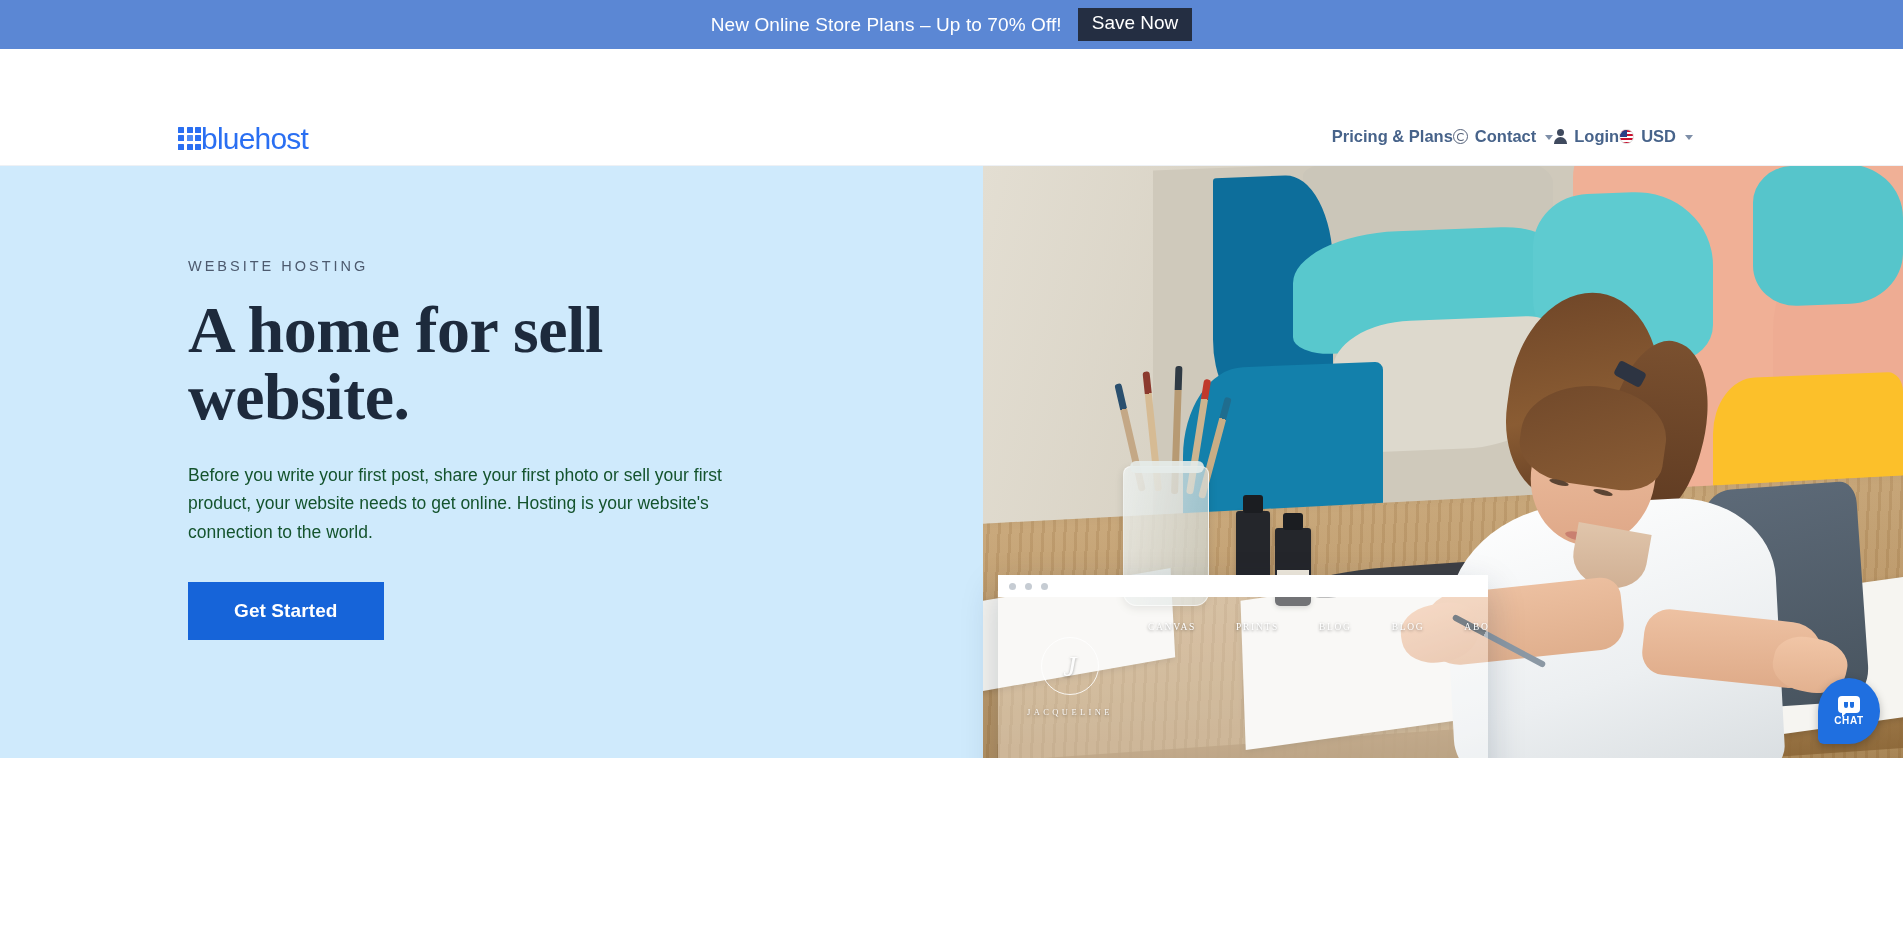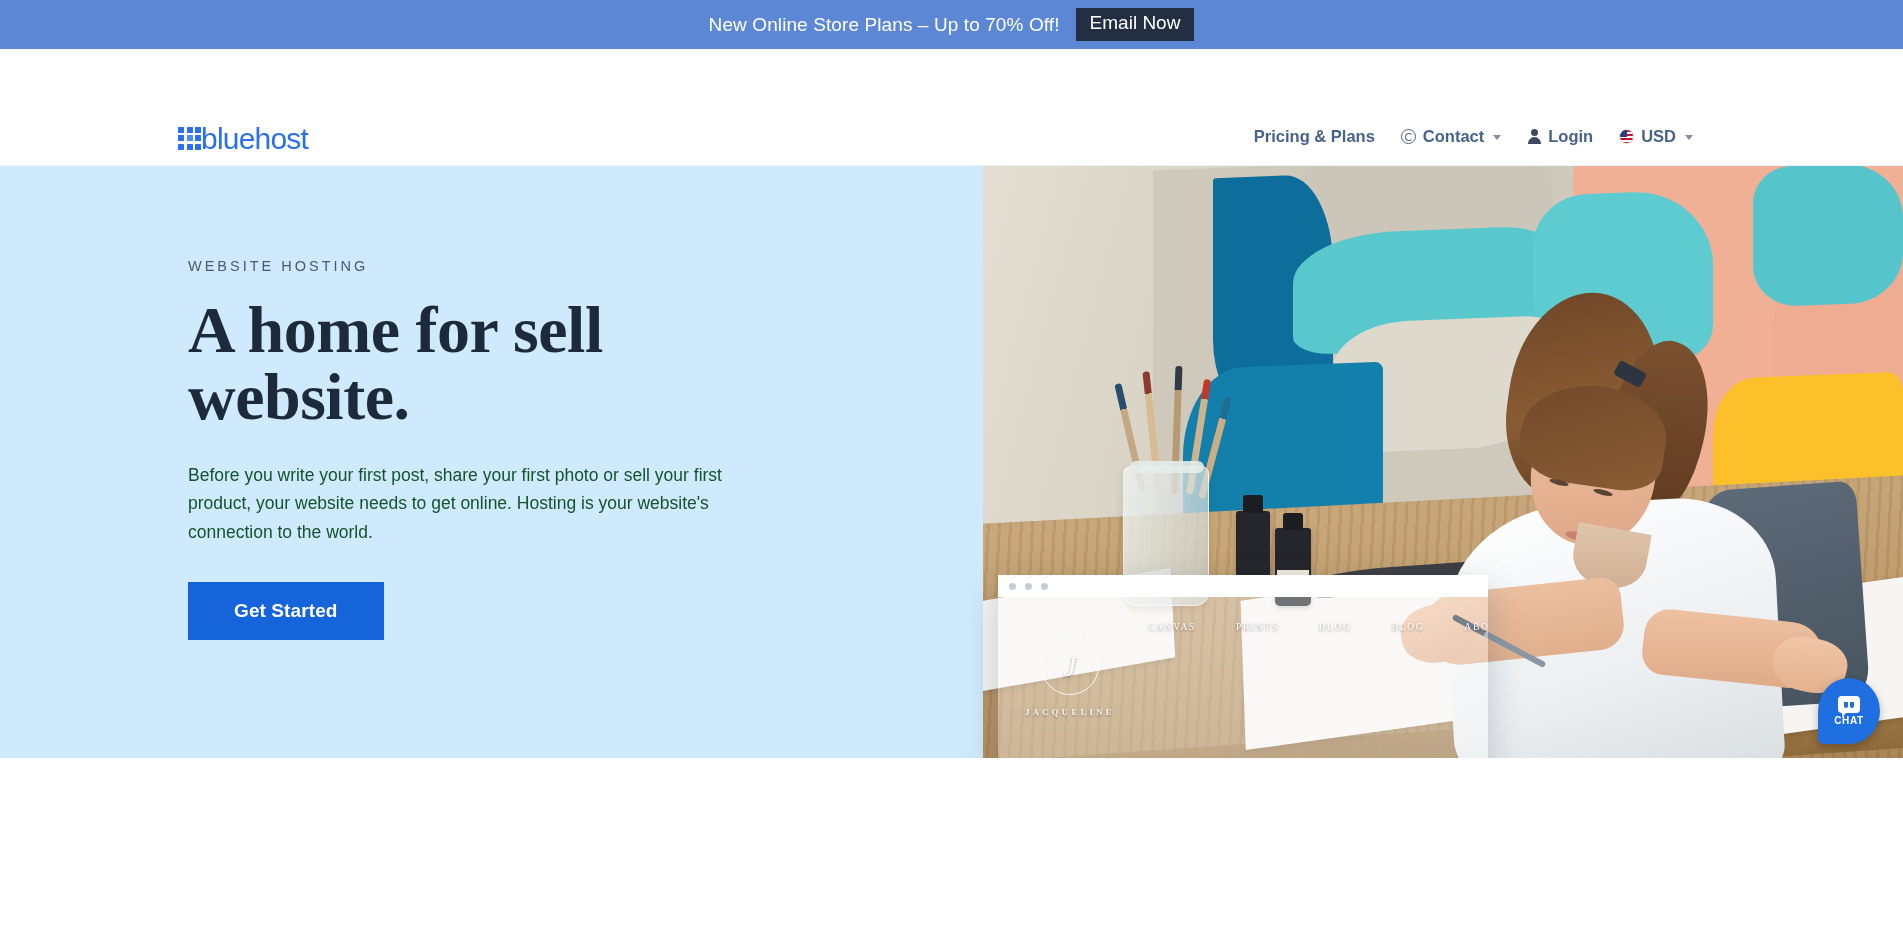--- a/index.html
+++ b/index.html
@@ -71,21 +71,20 @@
     top: 1px;
   }
 
   
   .util-nav {
     position: absolute;
     right: 210px;
     top: 78px;
     display: flex;
     align-items: center;
-    gap: 26px;
   }
   .util-item {
     display: flex;
     align-items: center;
     gap: 7px;
     color: #47638a;
     font-size: 16.5px;
     font-weight: 700;
     cursor: pointer;
     white-space: nowrap;
@@ -508,21 +507,20 @@
     font-size: 30px;
     text-shadow: 0 1px 3px rgba(0,0,0,0.35);
   }
   .mono-name {
     margin-top: 12px;
     color: rgba(255,255,255,0.9);
     font-family: "Liberation Serif", "DejaVu Serif", serif;
     font-size: 8.5px;
     letter-spacing: 3.4px;
     text-shadow: 0 1px 3px rgba(0,0,0,0.4);
-    font-weight: bold;
   }
 
   
   .chat-widget {
     position: absolute;
     right: 23px; bottom: 14px;
     width: 62px; height: 66px;
     background: #1f6fe0;
     border-radius: 50% 50% 50% 6px;
     transform: rotate(0deg);
@@ -575,21 +573,21 @@
   }
 
   
   .page-bottom { height: 179px; background: #ffffff; }
 </style>
 </head>
 <body>
 
 <div class="promo-banner">
   <span class="promo-text">New Online Store Plans – Up to 70% Off!</span>
-  <button class="promo-cta">Email Now</button>
+  <button class="promo-cta">Save Now</button>
 </div>
 
 <header class="site-header">
 
   <a class="logo-wrap">
     <span class="logo-grid">
       <i></i>
         <i></i>
         <i></i>
         <i></i>

